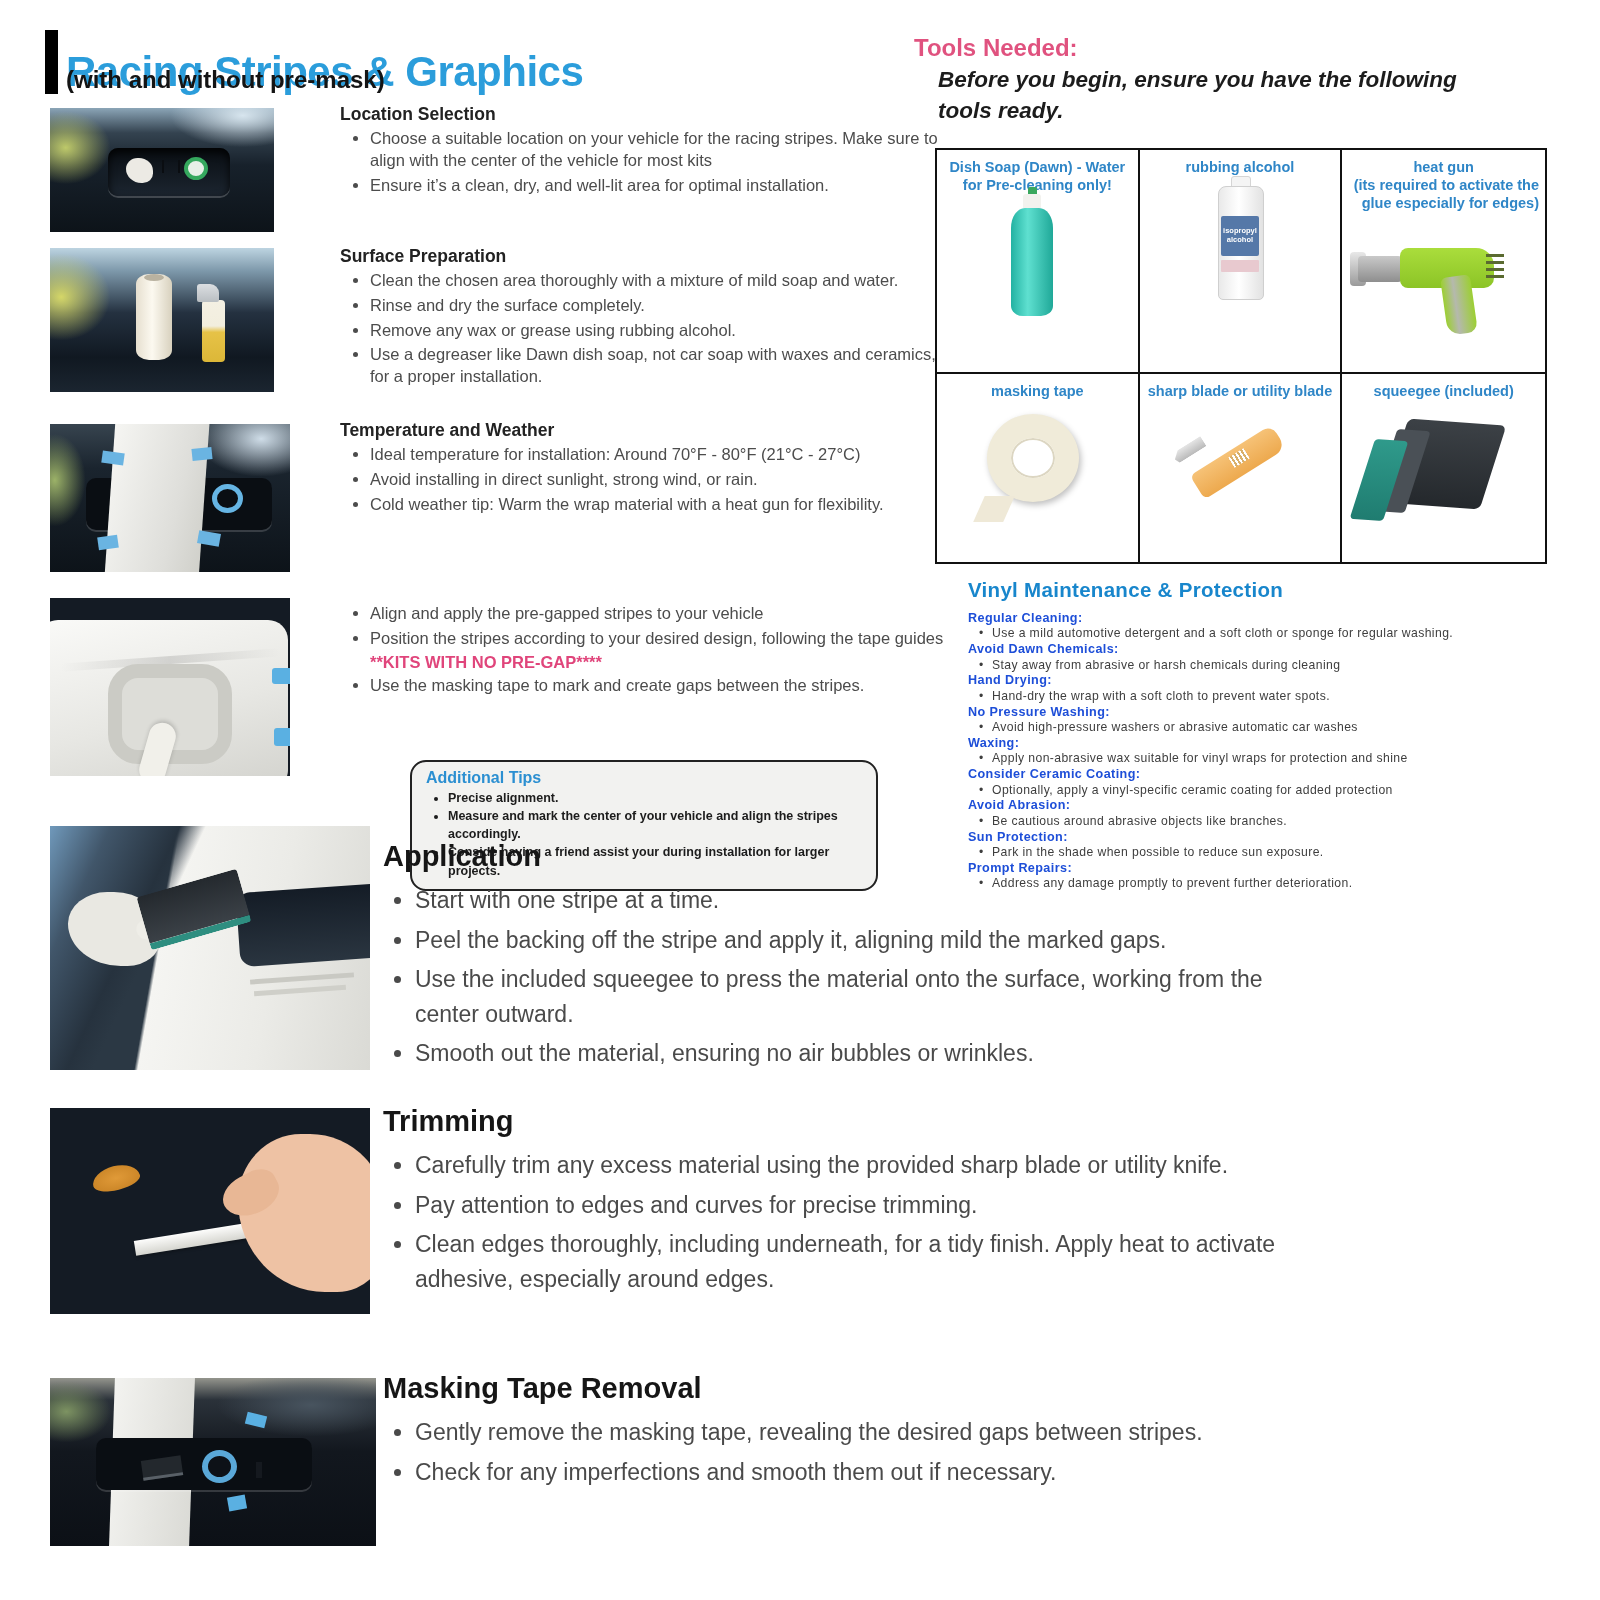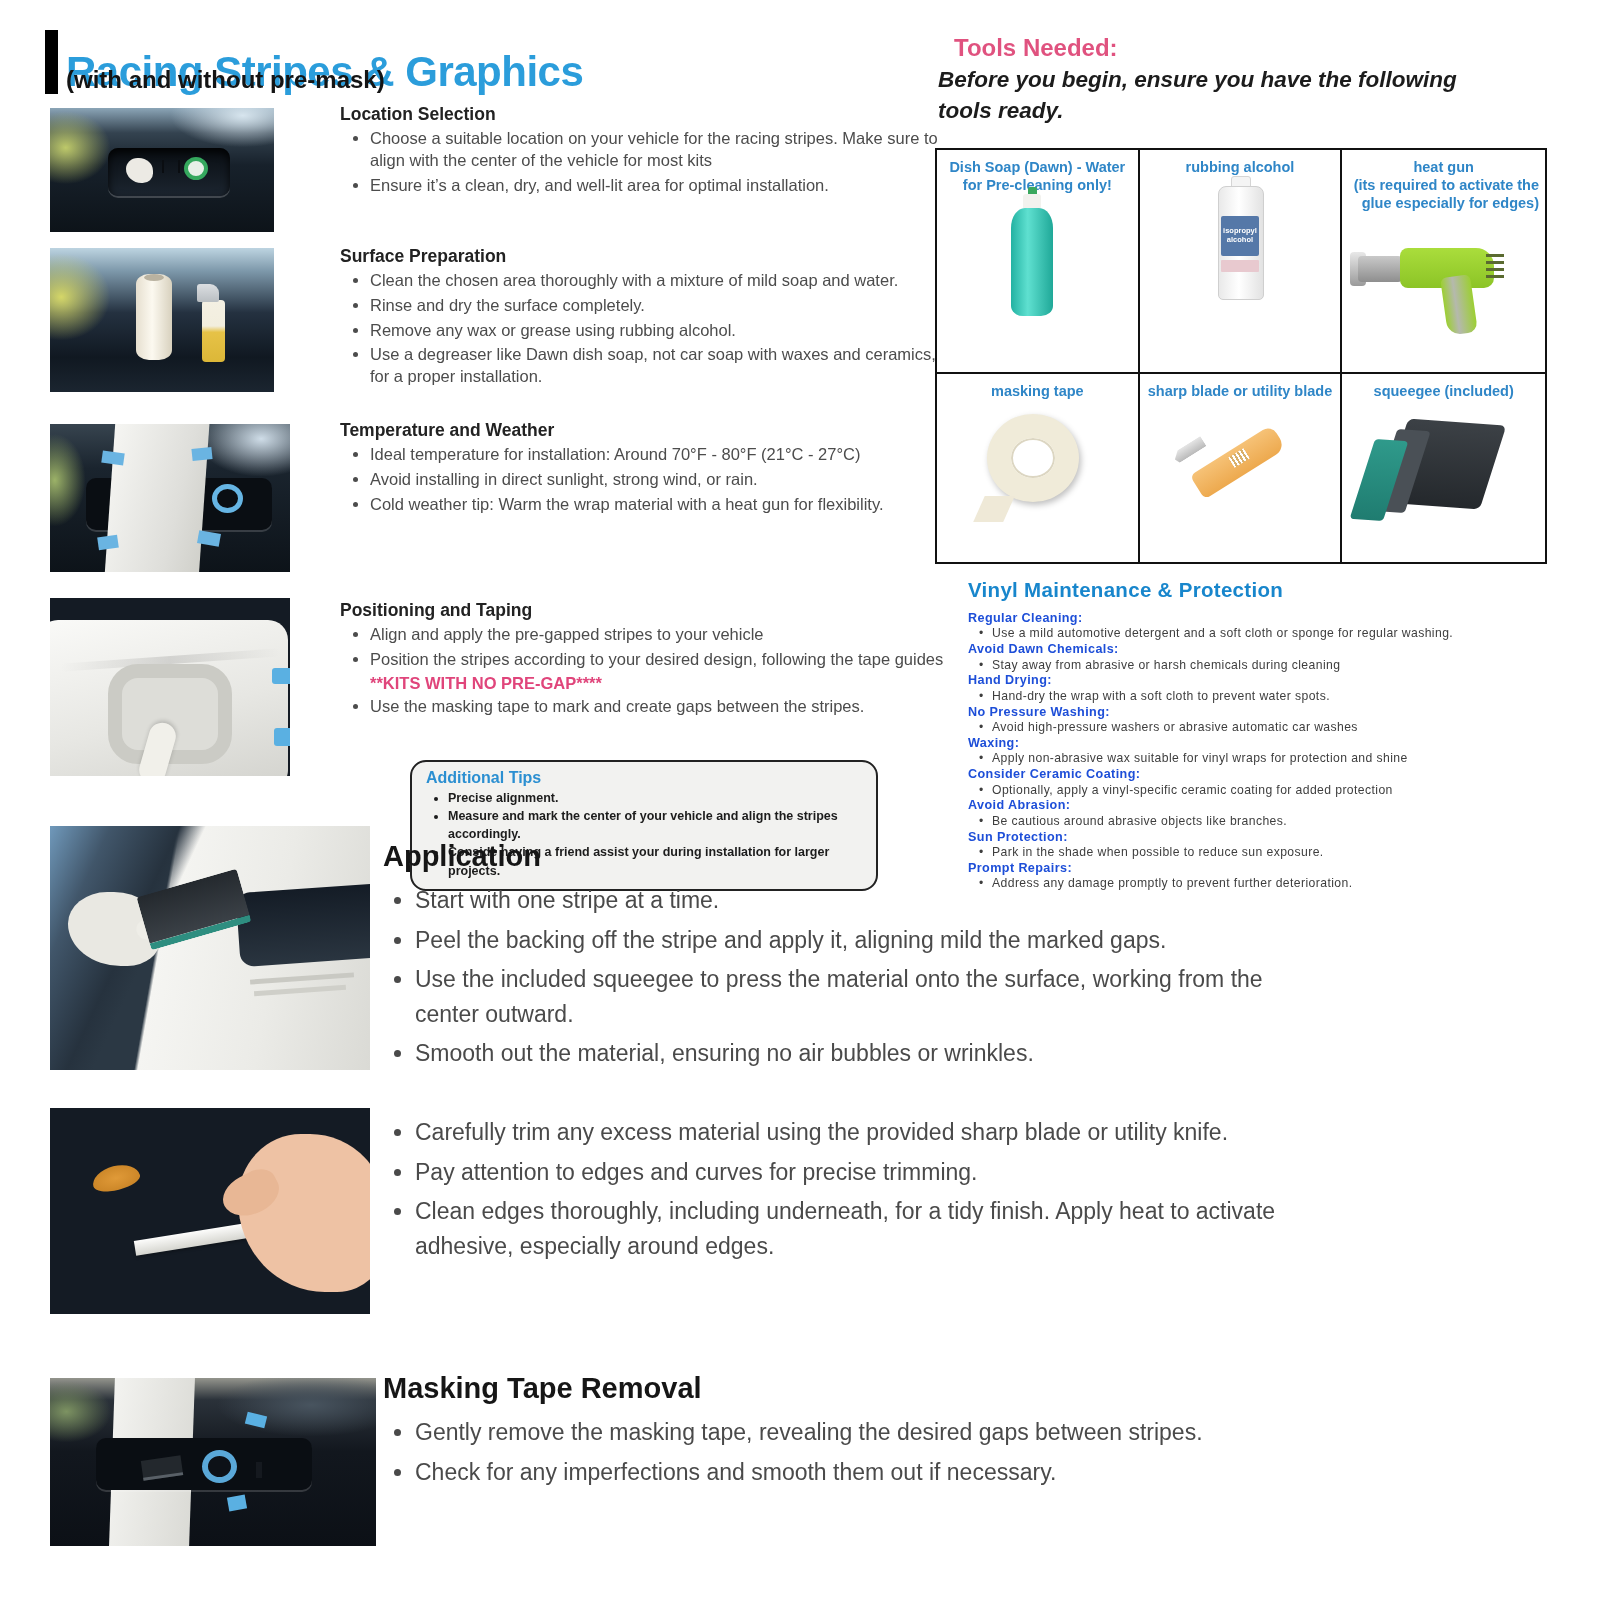--- a/index.html
+++ b/index.html
@@ -24,21 +24,21 @@
   .tips-box ul{margin:0;padding-left:22px;font-size:12.5px;font-weight:bold;color:#1c1c1c;line-height:1.45;}
 
   
   .bigsec{position:absolute;left:383px;width:905px;}
   .bigsec h2{margin:0;font-size:29px;font-weight:bold;color:#161616;}
   .bigsec ul{margin:10px 0 0 0;padding-left:32px;font-size:23px;color:#4a4a4a;line-height:1.5;}
   .bigsec li{margin-bottom:5px;}
   .sec-app{top:840px}.sec-trim{top:1105px}.sec-mask{top:1372px}
 
   
-  .tools-heading{position:absolute;left:954px;top:34px;font-size:24px;font-weight:bold;color:#e0527f;}
+  .tools-heading{position:absolute;left:914px;top:34px;font-size:24px;font-weight:bold;color:#e0527f;}
   .tools-intro{position:absolute;left:938px;top:64px;width:532px;font-size:22.5px;font-weight:bold;font-style:italic;color:#1c1c1c;line-height:1.38;}
   .tools-grid{position:absolute;left:935px;width:612px;display:grid;grid-template-columns:1fr 1fr 1fr;border:2px solid #111;box-sizing:border-box;background:#fff;}
   .grid-row1{top:148px;height:239px;}
   .grid-row2{top:372px;height:192px;}
   .tool-cell{border-right:2px solid #111;position:relative;padding:8px 6px 4px 6px;box-sizing:border-box;overflow:hidden;}
   .tool-cell:last-child{border-right:none;}
   .tool-label{font-size:14.5px;font-weight:bold;color:#2f86c7;text-align:center;line-height:1.25;}
   .tool-sublabel{display:block;font-size:14.5px;font-weight:bold;color:#2f86c7;text-align:right;line-height:1.25;}
   .tool-art{position:relative;width:100%;height:130px;}
 
@@ -203,21 +203,20 @@
 <div class="step step3">
   <h3>Temperature and Weather</h3>
   <ul>
     <li>Ideal temperature for installation: Around 70°F - 80°F (21°C - 27°C)</li>
     <li>Avoid installing in direct sunlight, strong wind, or rain.</li>
     <li>Cold weather tip: Warm the wrap material with a heat gun for flexibility.</li>
   </ul>
 </div>
 
 <div class="step step4">
-  <h3>Positioning and Taping</h3>
   <ul>
     <li>Align and apply the pre-gapped stripes to your vehicle</li>
     <li>Position the stripes according to your desired design, following the tape guides</li>
   </ul>
   <div class="pink-note">**KITS WITH NO PRE-GAP****</div>
   <ul>
     <li>Use the masking tape to mark and create gaps between the stripes.</li>
   </ul>
 </div>
 
@@ -342,20 +341,21 @@
   <h2>Application</h2>
   <ul>
     <li>Start with one stripe at a time.</li>
     <li>Peel the backing off the stripe and apply it, aligning mild the marked gaps.</li>
     <li>Use the included squeegee to press the material onto the surface, working from the center outward.</li>
     <li>Smooth out the material, ensuring no air bubbles or wrinkles.</li>
   </ul>
 </div>
 
 <div class="bigsec sec-trim">
+  <h2>Trimming</h2>
   <ul>
     <li>Carefully trim any excess material using the provided sharp blade or utility knife.</li>
     <li>Pay attention to edges and curves for precise trimming.</li>
     <li>Clean edges thoroughly, including underneath, for a tidy finish. Apply heat to activate adhesive, especially around edges.</li>
   </ul>
 </div>
 
 <div class="bigsec sec-mask">
   <h2>Masking Tape Removal</h2>
   <ul>

